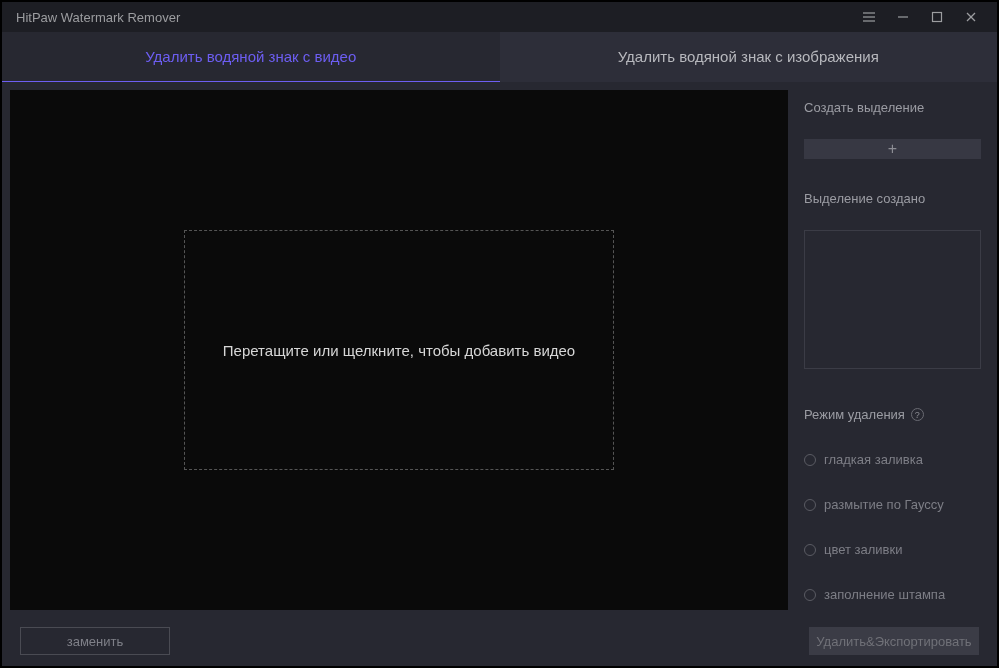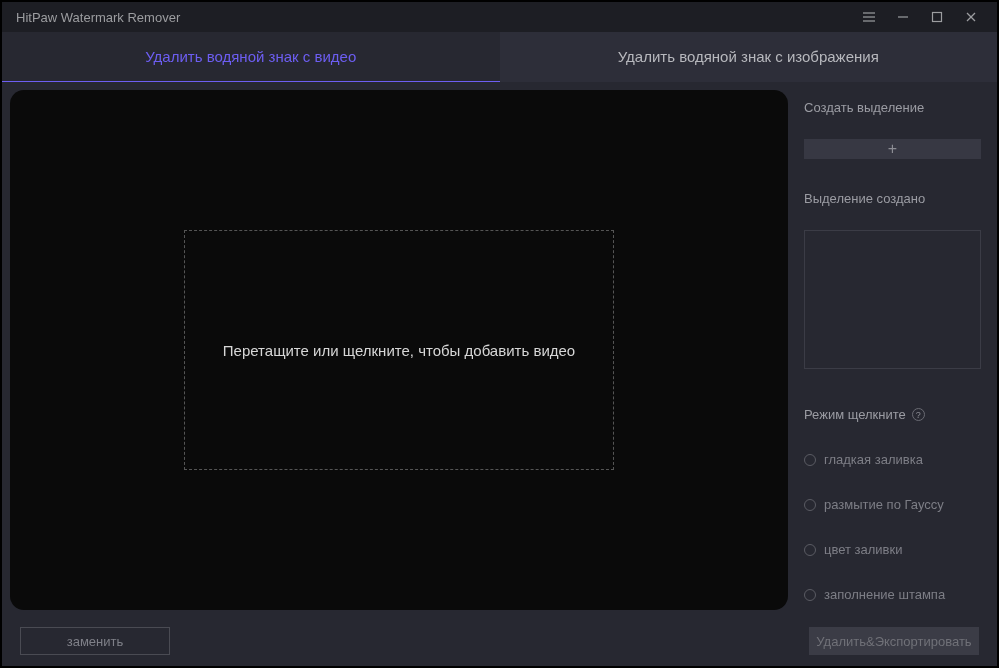--- a/index.html
+++ b/index.html
@@ -66,21 +66,20 @@
     min-height: 0;
   }
   .main {
     flex: 1;
     background: #0a0a0a;
     margin: 8px 4px 6px 8px;
     display: flex;
     align-items: center;
     justify-content: center;
     position: relative;
-    border-radius: 14px;
   }
   .dropzone {
     width: 430px;
     height: 240px;
     border: 1px dashed #555;
     display: flex;
     flex-direction: column;
     align-items: center;
     justify-content: center;
     gap: 22px;
@@ -246,21 +245,21 @@
     <div class="sidebar">
       <div class="sidebar-label">Создать выделение</div>
       <div class="add-slot">
         <span>+</span>
       </div>
 
       <div class="sidebar-label" style="margin-top:10px;">Выделение создано</div>
       <div class="selection-box"></div>
 
       <div class="mode-title">
-        <span>Режим щелкните</span>
+        <span>Режим удаления</span>
         <span class="help-icon">?</span>
       </div>
 
       <label class="radio-row">
         <span class="radio-dot"></span>
         <span>гладкая заливка</span>
       </label>
       <label class="radio-row">
         <span class="radio-dot"></span>
         <span>размытие по Гауссу</span>

